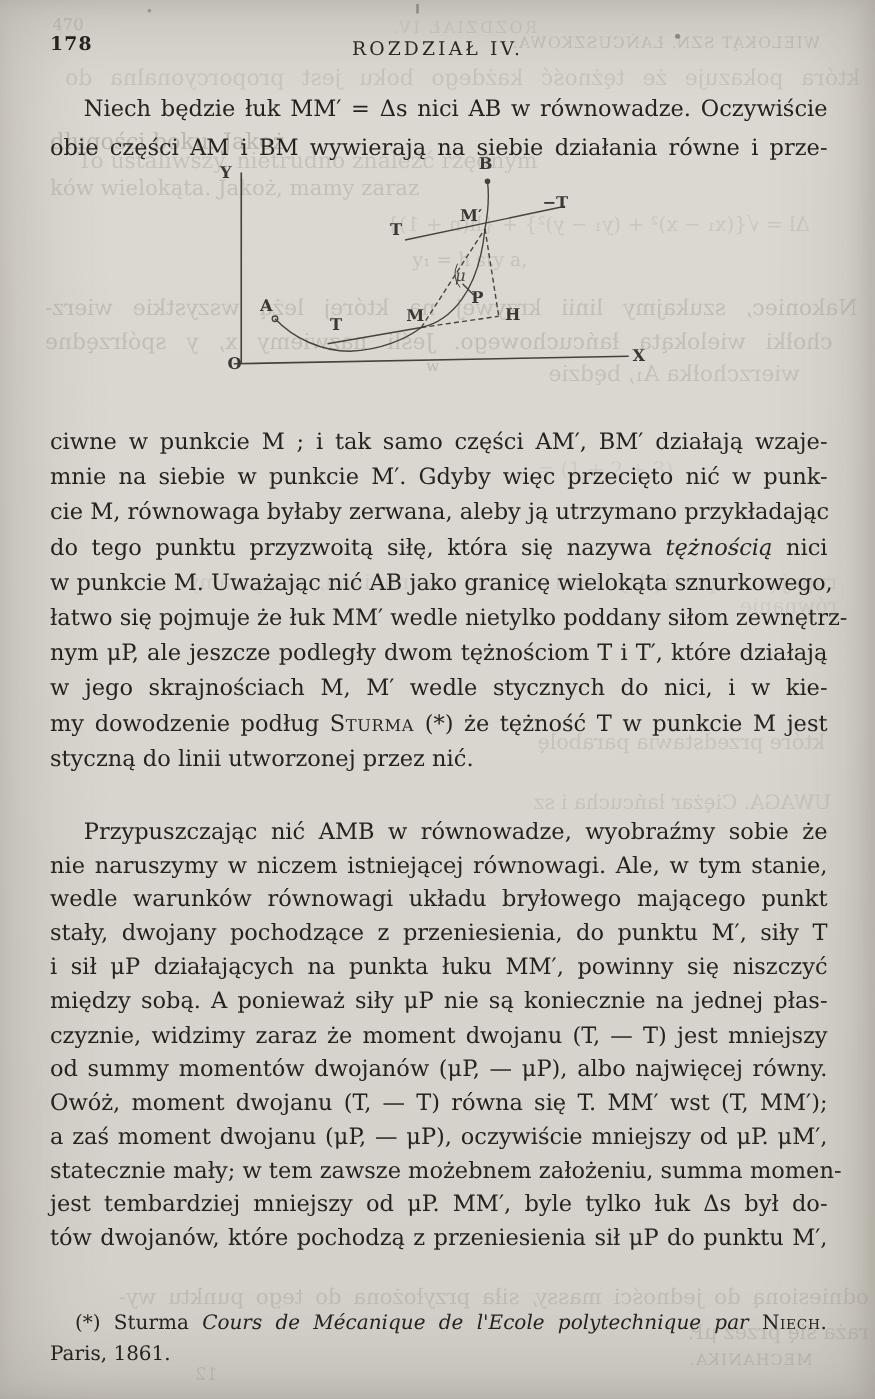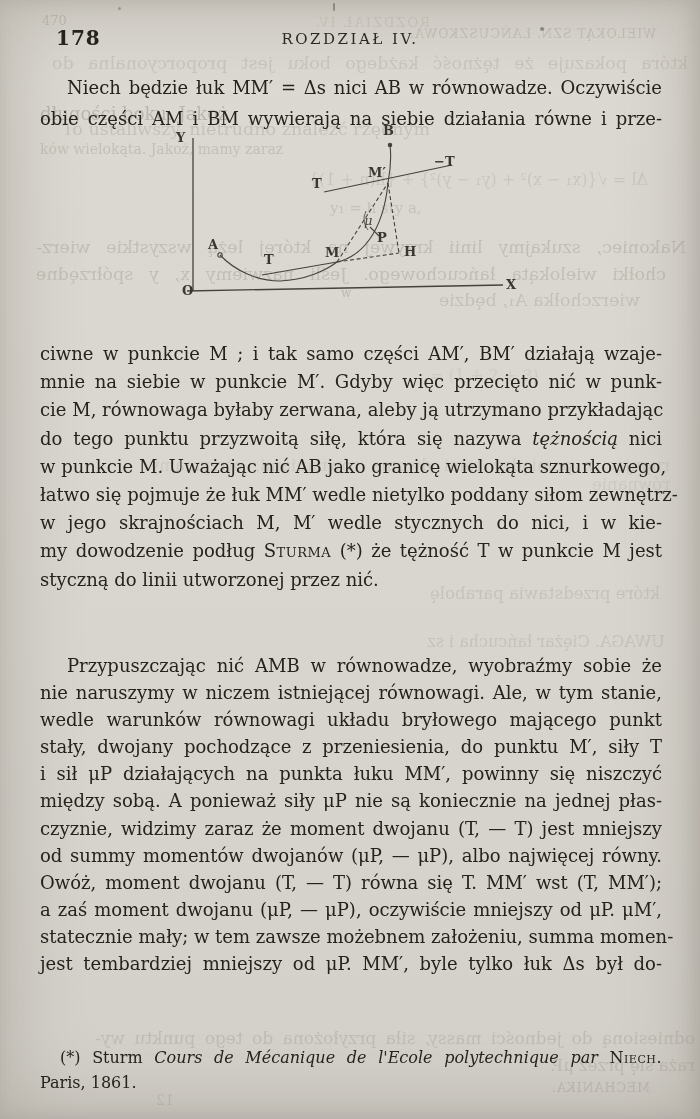--- a/index.html
+++ b/index.html
@@ -7,21 +7,21 @@
     position:relative;
     width:700px;height:1119px;
     margin:0 auto;
     background:linear-gradient(180deg,#dcd9d2 0%,#d9d6cf 50%,#d3d0c9 100%);
     box-shadow:inset 0 0 70px 12px rgba(108,102,90,0.28), inset -6px 0 18px rgba(100,95,85,0.18);
     overflow:hidden;
     font-family:"DejaVu Serif", serif;
     color:#26231f;
   }
   
-  #page-num{position:absolute;left:56px;top:26px;font-size:20px;font-weight:bold;letter-spacing:1px;text-align:right;}
+  #page-num{position:absolute;left:40px;top:26px;font-size:15px;font-weight:bold;letter-spacing:1px;text-align:right;}
   #chapter-head{position:absolute;left:244px;top:30px;width:212px;text-align:center;
     font-size:15px;letter-spacing:2.5px;color:#2c2924;}
   
   .para{position:absolute;left:40px;width:622px;font-size:18px;}
   .para .ln{height:var(--lh);line-height:var(--lh);text-align:justify;text-align-last:justify;overflow:visible;white-space:nowrap;}
   .para .ln.last{text-align-last:left;}
   .ind{text-indent:27px;}
   #para1-top{top:72px;--lh:31px;}
   #para1-rest{top:340px;--lh:28.2px;}
   #para2{top:652px;--lh:27.1px;}
@@ -40,21 +40,21 @@
   
   .g{position:absolute;font-family:"DejaVu Serif",serif;color:#928e84;white-space:nowrap;}
   .mir{transform:scaleX(-1);transform-origin:50% 50%;display:inline-block;}
   .sp{text-align:justify;text-align-last:justify;white-space:normal;}
   #g0{left:42px;top:13px;font-size:13px;opacity:.38;}
   #g1{left:300px;top:15px;font-size:13px;letter-spacing:2px;opacity:.22;width:130px;}
   #g2{left:392px;top:26px;font-size:12.5px;letter-spacing:1px;opacity:.32;width:264px;}
   #g3{left:52px;top:53px;font-size:17.5px;opacity:.26;width:636px;}
   #g4{left:40px;top:103px;font-size:18px;opacity:.45;}
   #g5{left:62px;top:119px;font-size:17.5px;opacity:.30;}
-  #g6{left:40px;top:141px;font-size:14px;opacity:.33;text-align:center;}
+  #g6{left:40px;top:141px;font-size:17px;opacity:.33;text-align:center;}
   #g7{left:48px;top:170px;font-size:16px;opacity:.24;width:600px;}
   #g8{left:330px;top:199px;font-size:15px;opacity:.30;}
   #g9{left:36px;top:237px;font-size:17.5px;opacity:.34;width:650px;}
   #g10{left:36px;top:264px;font-size:17.5px;opacity:.34;width:630px;}
   #g11{left:340px;top:290px;font-size:17.5px;opacity:.30;width:300px;}
   #g12{left:430px;top:366px;font-size:16px;opacity:.16;}
   #g13{left:150px;top:456px;font-size:16.5px;opacity:.17;width:520px;}
   #g14{left:430px;top:584px;font-size:16.5px;opacity:.26;width:230px;}
   #g15{left:420px;top:632px;font-size:16px;opacity:.26;width:245px;}
   #g16{left:95px;top:1028px;font-size:17px;opacity:.30;width:600px;}
@@ -148,38 +148,40 @@
     </svg>
   </div>
 
   <div class="para" id="para1-rest">
     <div class="ln">ciwne w punkcie M ; i tak samo części AM′, BM′ działają wzaje-</div>
     <div class="ln">mnie na siebie w punkcie M′. Gdyby więc przecięto nić w punk-</div>
     <div class="ln">cie M, równowaga byłaby zerwana, aleby ją utrzymano przykładając</div>
     <div class="ln"><span>do tego punktu przyzwoitą siłę, która się nazywa </span><span class="it">tężnością</span><span> nici</span></div>
     <div class="ln">w punkcie M. Uważając nić AB jako granicę wielokąta sznurkowego,</div>
     <div class="ln">łatwo się pojmuje że łuk MM′ wedle nietylko poddany siłom zewnętrz-</div>
+    <div class="ln">nym μP, ale jeszcze podległy dwom tężnościom T i T′, które działają</div>
     <div class="ln">w jego skrajnościach M, M′ wedle stycznych do nici, i w kie-</div>
     <div class="ln"><span>my dowodzenie podług </span><span class="sc">Sturma</span><span> (*) że tężność T w punkcie M jest</span></div>
     <div class="ln last">styczną do linii utworzonej przez nić.</div>
   </div>
 
   <div class="para" id="para2">
     <div class="ln ind">Przypuszczając nić AMB w równowadze, wyobraźmy sobie że</div>
     <div class="ln">nie naruszymy w niczem istniejącej równowagi. Ale, w tym stanie,</div>
     <div class="ln">wedle warunków równowagi układu bryłowego mającego punkt</div>
     <div class="ln">stały, dwojany pochodzące z przeniesienia, do punktu M′, siły T</div>
     <div class="ln">i sił μP działających na punkta łuku MM′, powinny się niszczyć</div>
     <div class="ln">między sobą. A ponieważ siły μP nie są koniecznie na jednej płas-</div>
     <div class="ln">czyznie, widzimy zaraz że moment dwojanu (T, — T) jest mniejszy</div>
     <div class="ln">od summy momentów dwojanów (μP, — μP), albo najwięcej równy.</div>
     <div class="ln">Owóż, moment dwojanu (T, — T) równa się T. MM′ wst (T, MM′);</div>
     <div class="ln">a zaś moment dwojanu (μP, — μP), oczywiście mniejszy od μP. μM′,</div>
     <div class="ln">statecznie mały; w tem zawsze możebnem założeniu, summa momen-</div>
     <div class="ln">jest tembardziej mniejszy od μP. MM′, byle tylko łuk Δs był do-</div>
+    <div class="ln">tów dwojanów, które pochodzą z przeniesienia sił μP do punktu M′,</div>
   </div>
 
   <div id="footnote">
-    <div class="ln ind" style="text-indent:20px;"><span>(*) Sturm </span><span class="it">Cours de Mécanique de l'Ecole polytechnique par </span><span class="sc">Niech.</span></div>
+    <div class="ln ind" style="text-indent:20px;"><span>(*) Sturma </span><span class="it">Cours de Mécanique de l'Ecole polytechnique par </span><span class="sc">Niech.</span></div>
     <div class="ln ln2">Paris, 1861.</div>
   </div>
 
 </div>
 
 </body></html>

